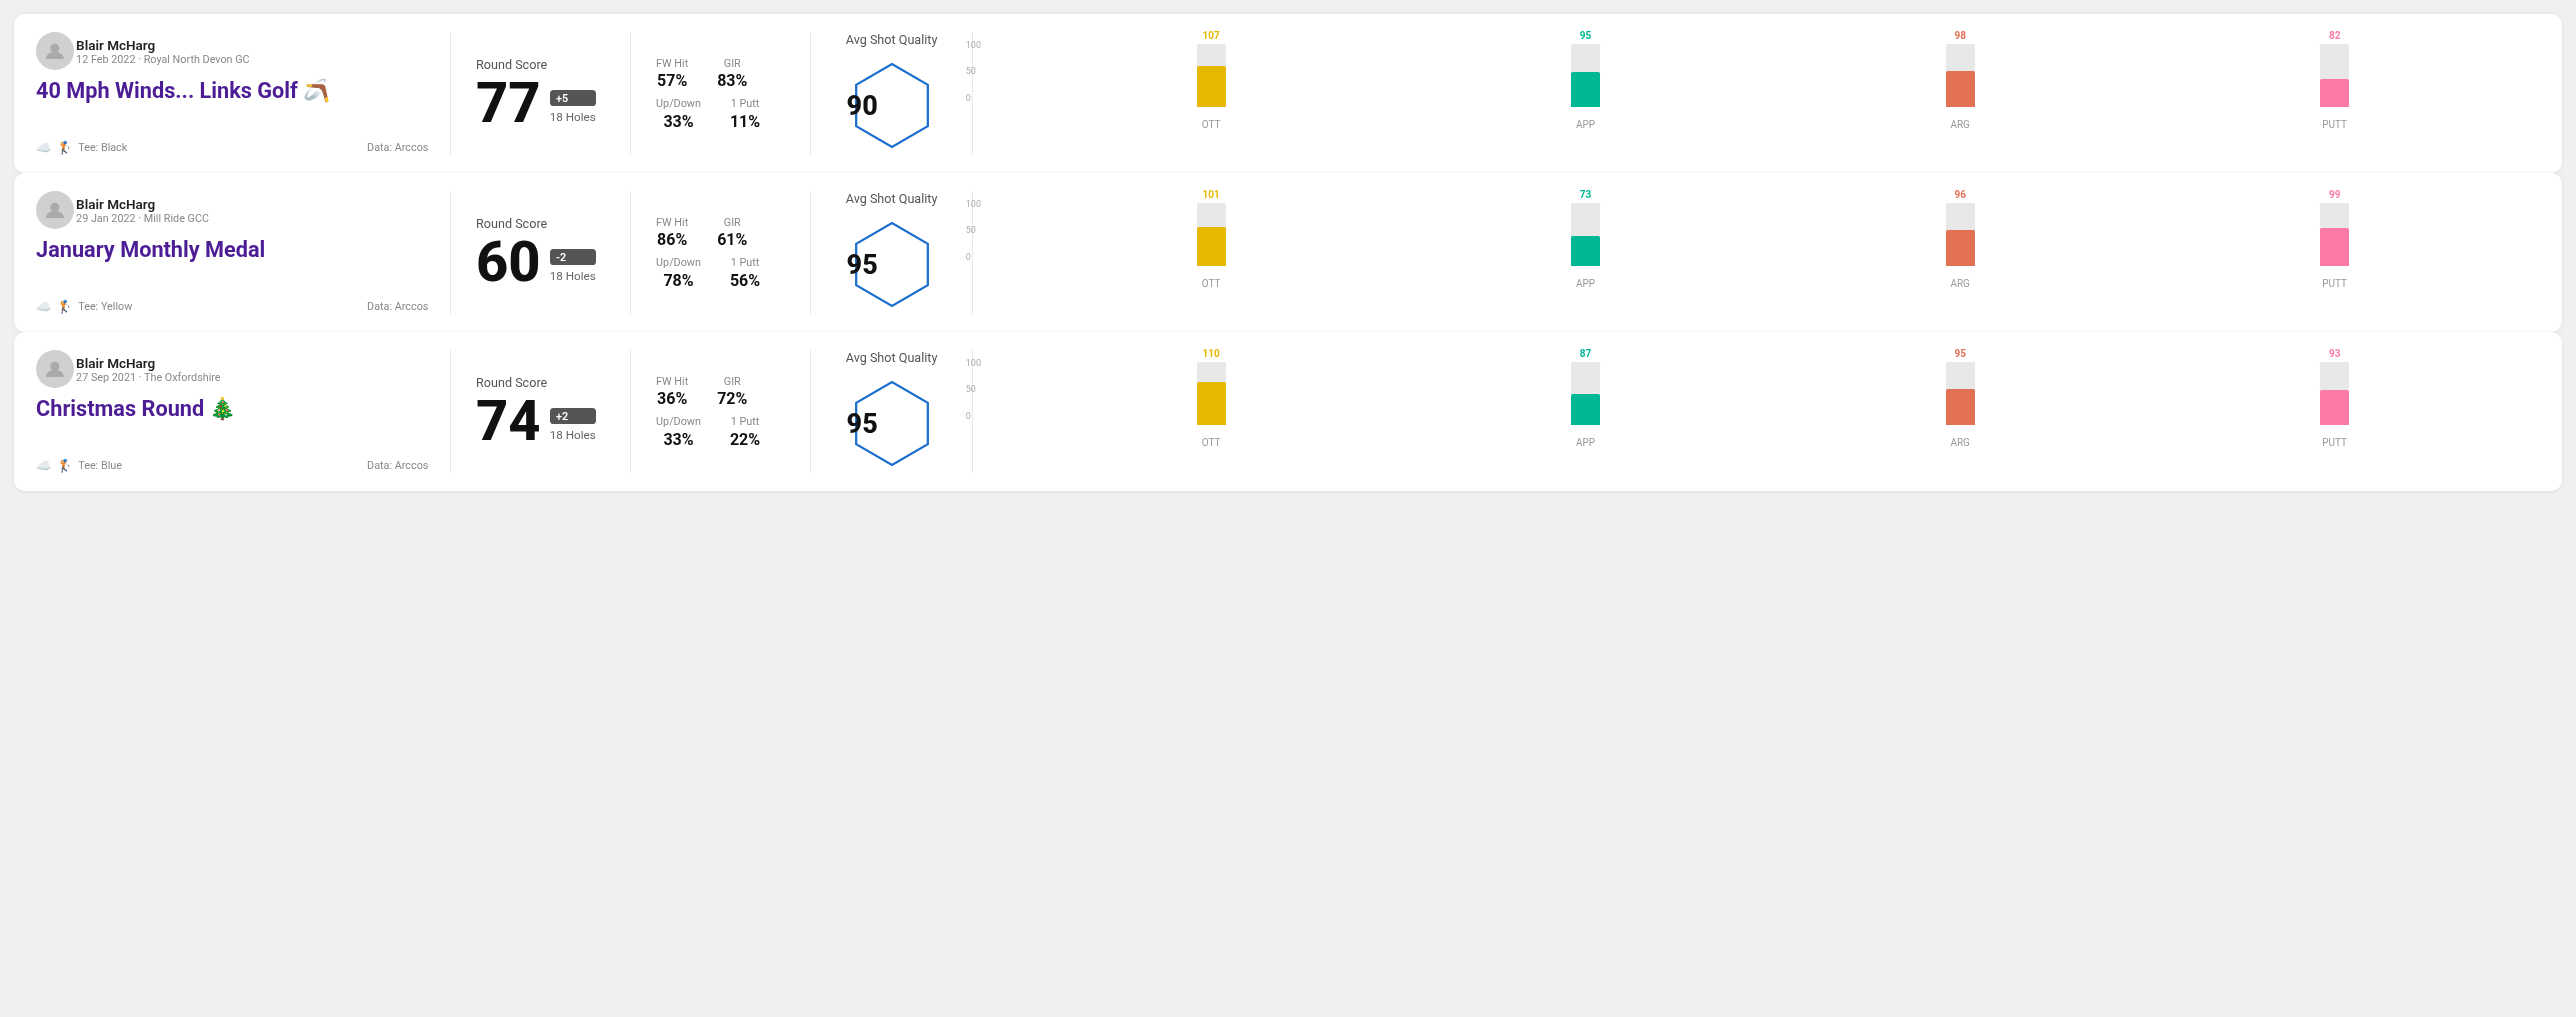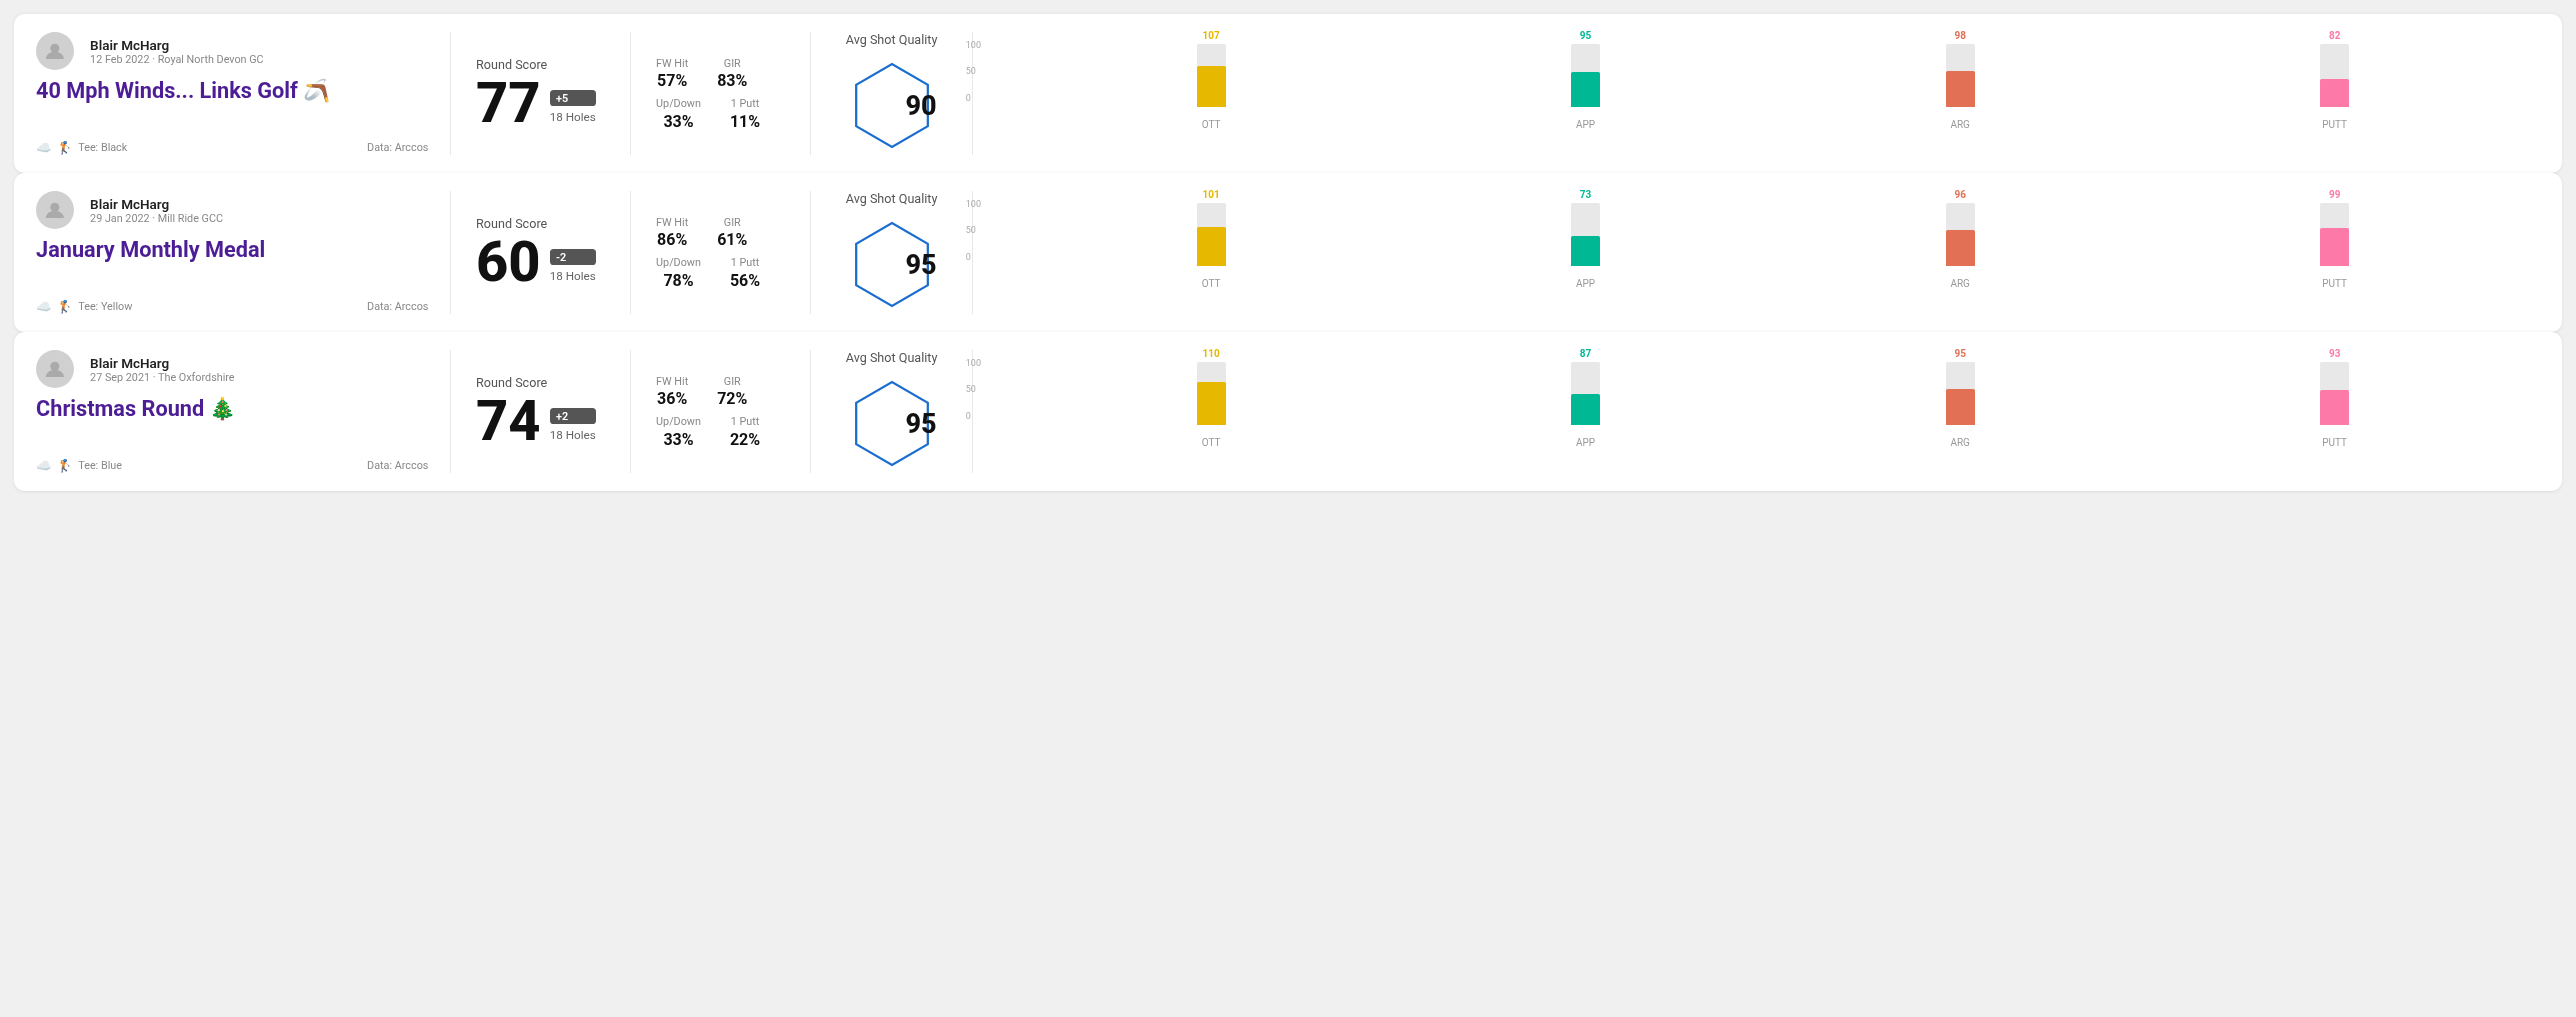--- a/index.html
+++ b/index.html
@@ -27,21 +27,21 @@
       display: flex;
       flex-direction: column;
       justify-content: space-between;
       padding-right: 21.7px;
       border-right: 0.9px solid #e8e8e8;
     }
 
     .user-row {
       display: flex;
       align-items: center;
-      gap: 16px;
+      gap: 2px;
       margin-bottom: 7.2px;
     }
 
     .avatar {
       width: 38px;
       height: 38px;
       border-radius: 50%;
       background: #d0d0d0;
       display: flex;
       align-items: center;
@@ -195,21 +195,21 @@
       margin-bottom: 9px;
       text-align: center;
     }
 
     .hexagon-container {
       position: relative;
       width: 90px;
       height: 99px;
       display: flex;
       align-items: center;
-      justify-content: flex-end;
+      justify-content: flex-start;
     }
 
     .hexagon-svg {
       position: absolute;
       top: 0;
       left: 0;
     }
 
     .hexagon-number {
       font-size: 27px;

